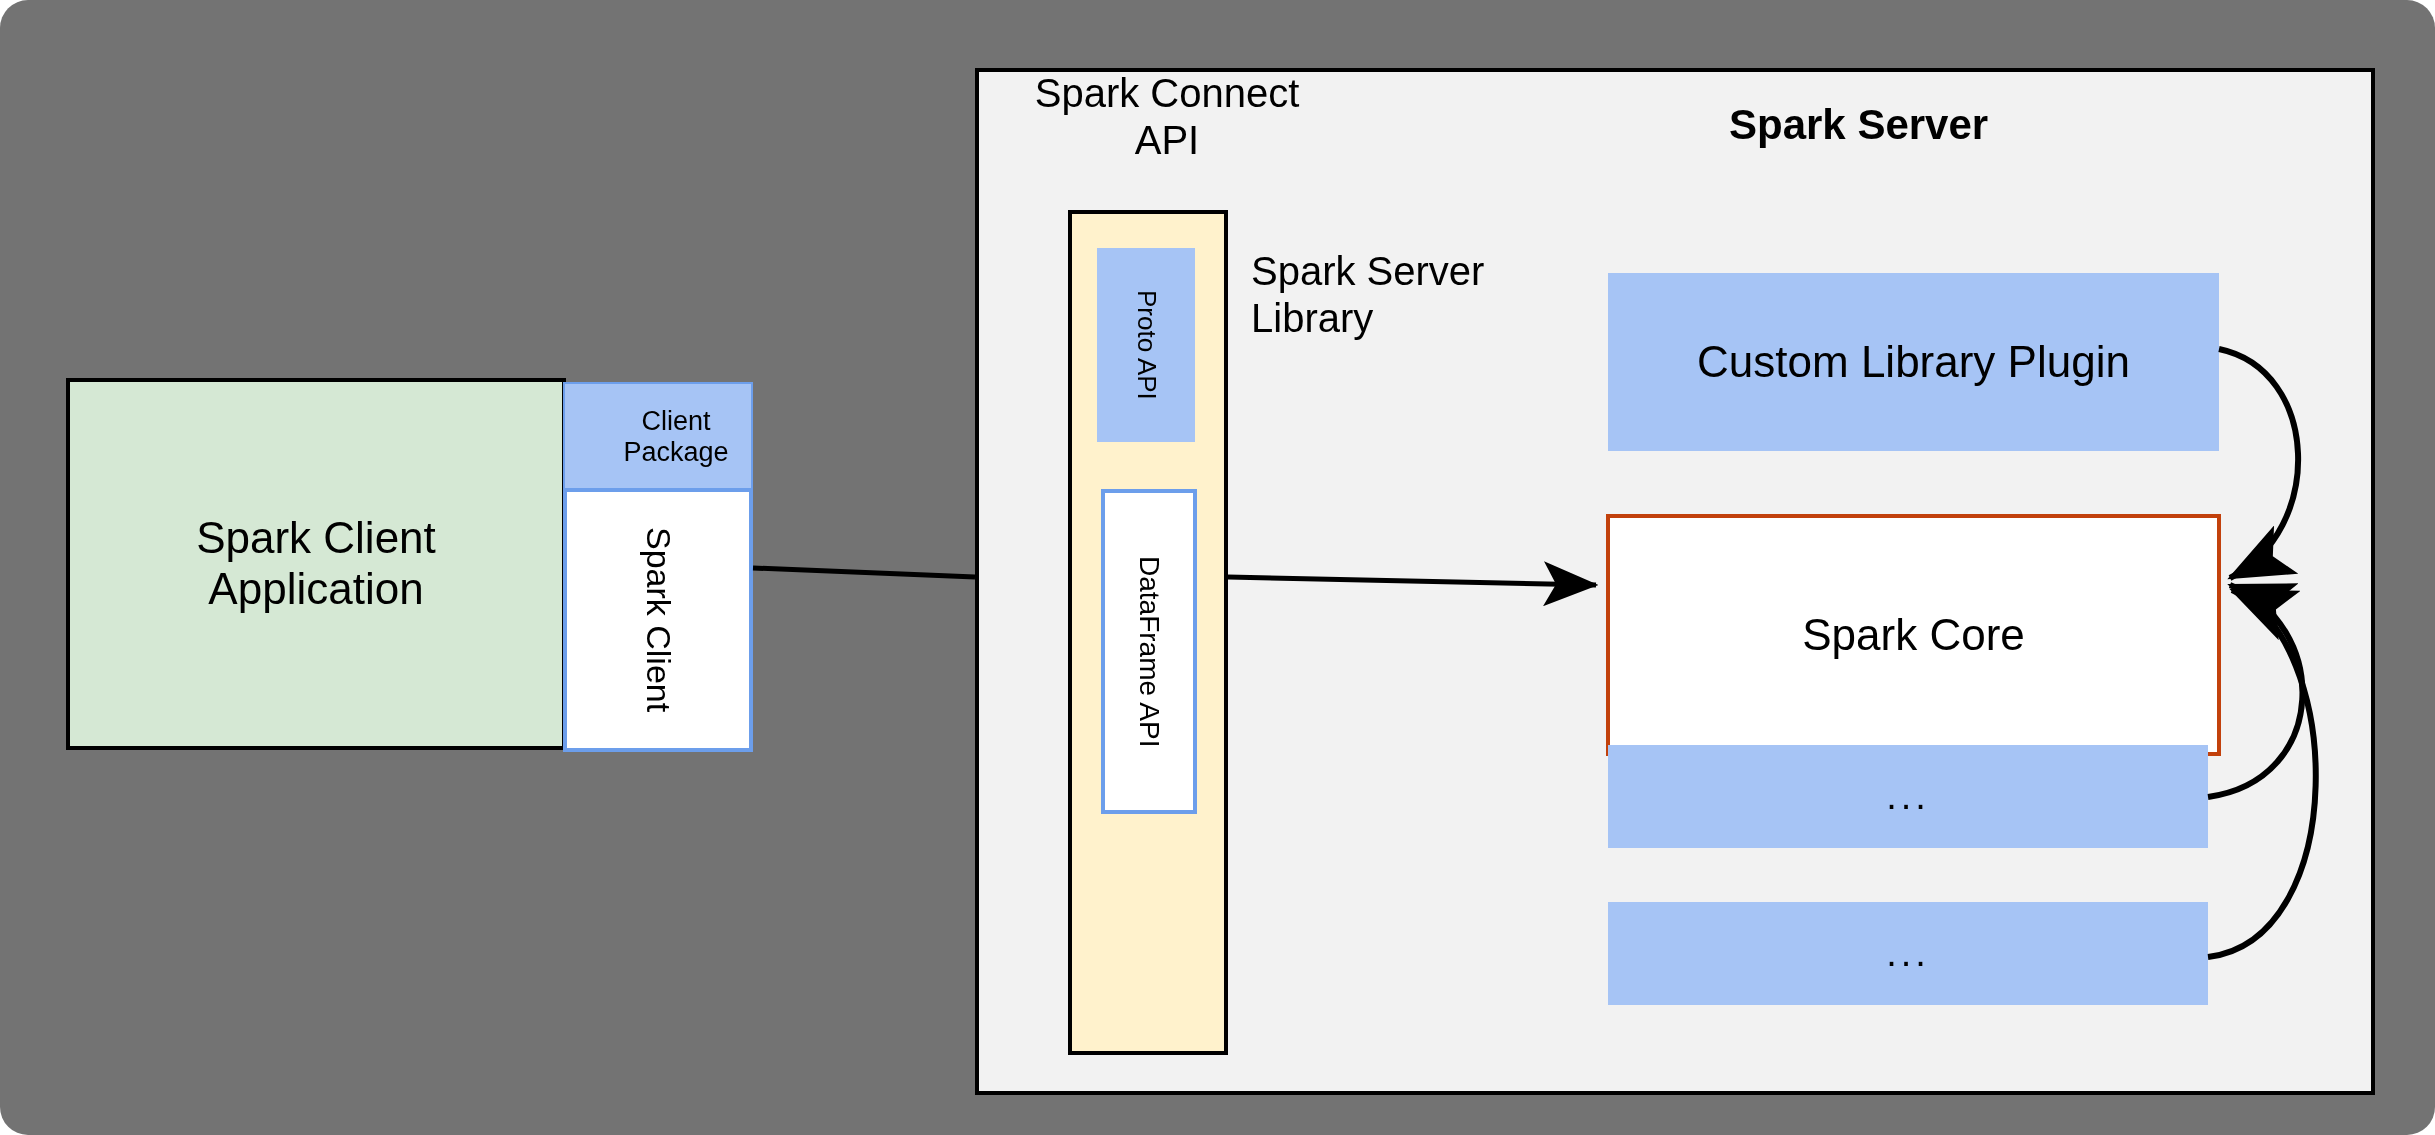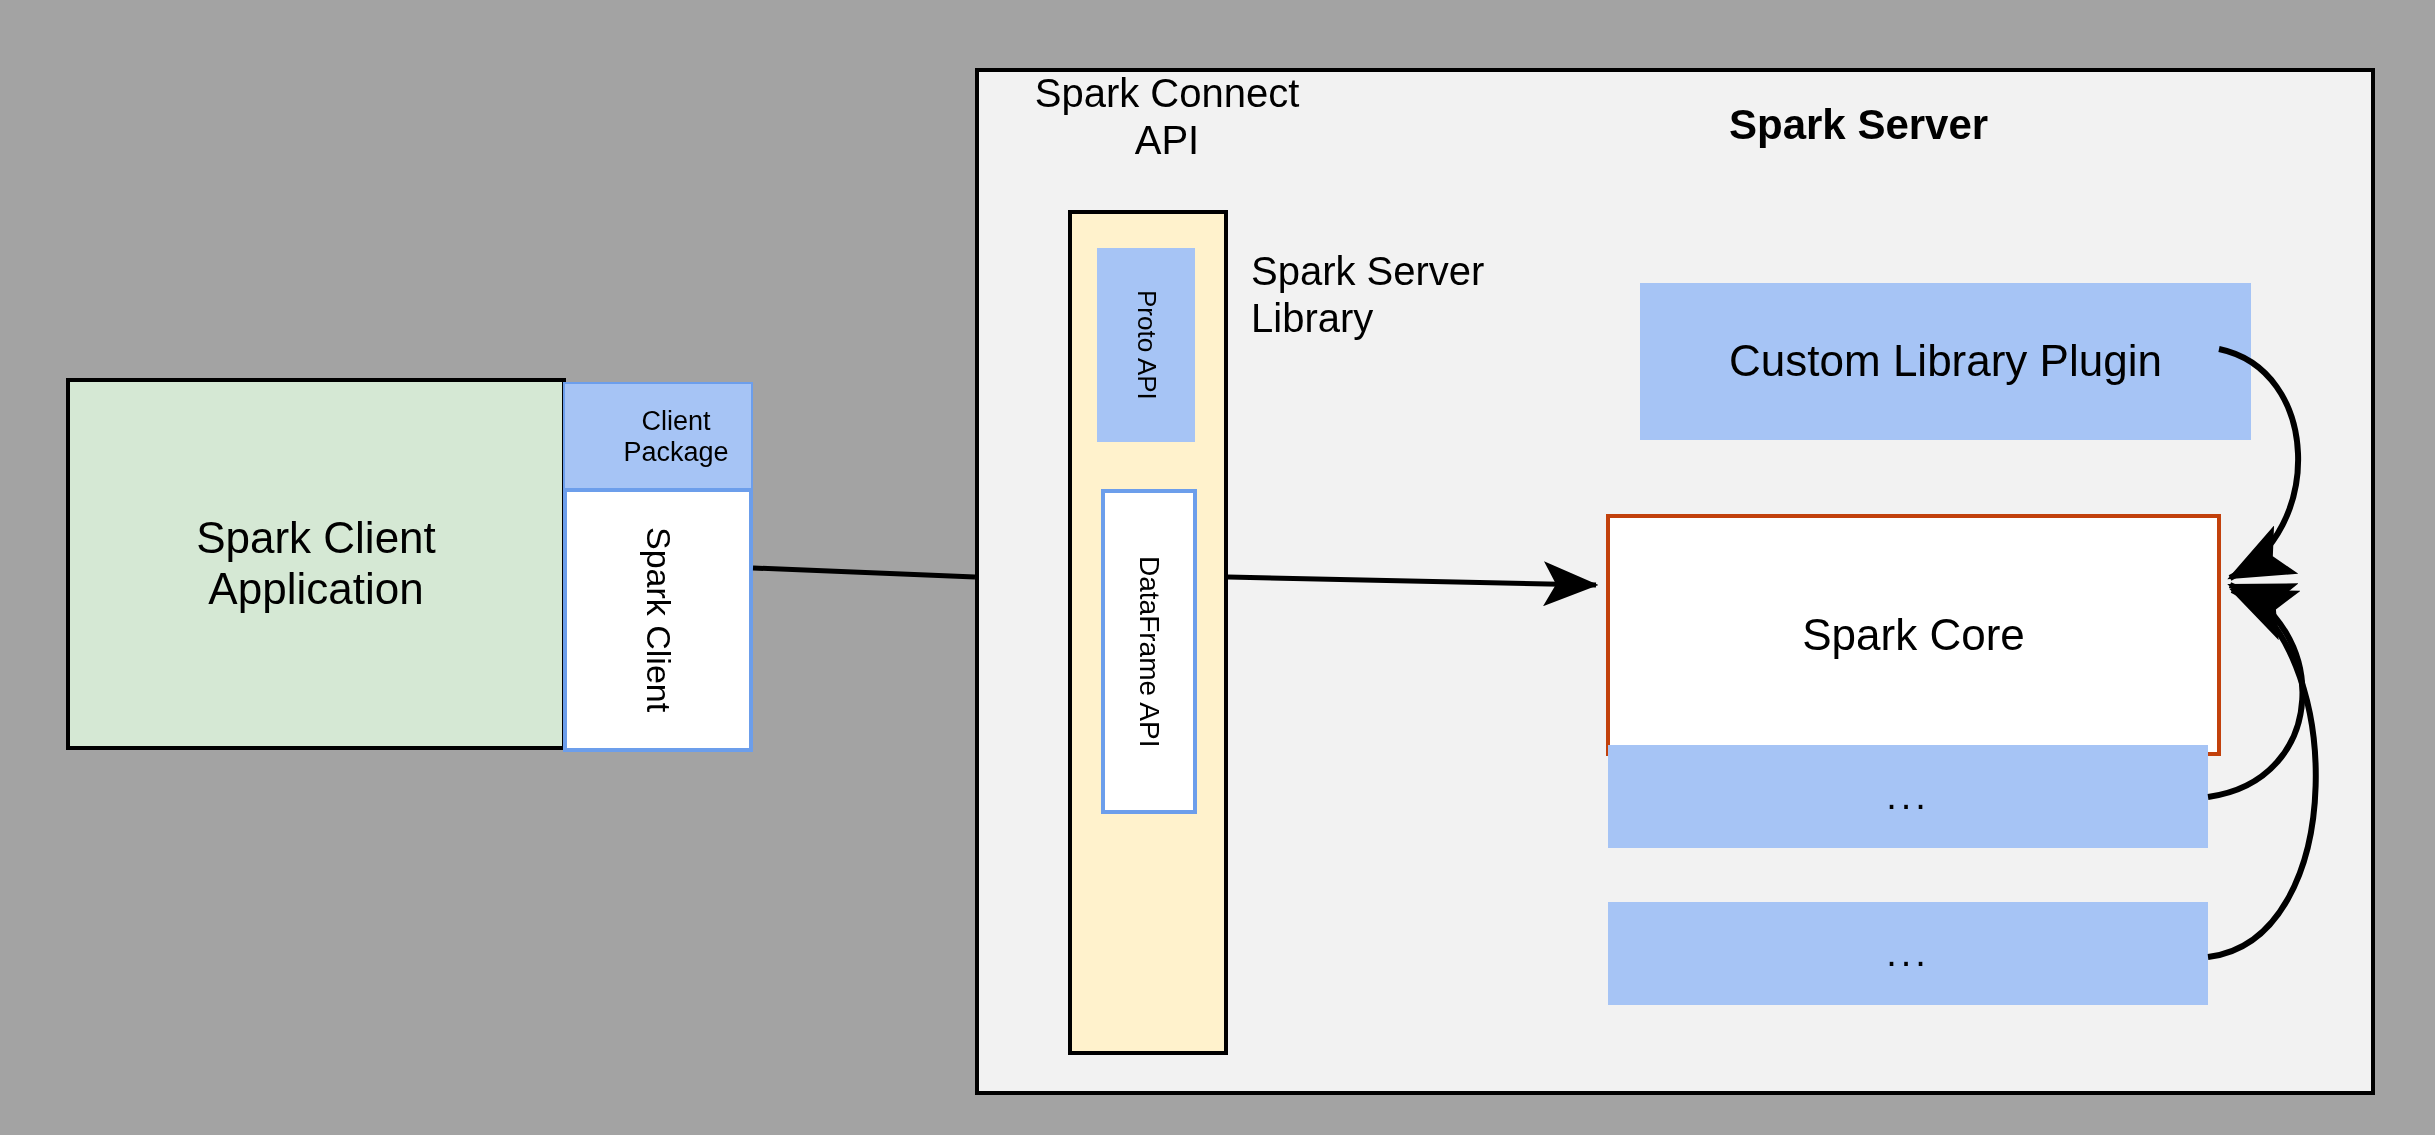--- a/index.html
+++ b/index.html
@@ -7,22 +7,23 @@
     padding: 0;
     background: #ffffff;
   }
   body {
     font-family: "Liberation Sans", sans-serif;
   }
   #canvas {
     position: relative;
     width: 2435px;
     height: 1135px;
-    background: #a3a3a3;
+    background: #737373;
     overflow: hidden;
+    border-radius: 28px;
   }
   .box {
     position: absolute;
     box-sizing: border-box;
     display: flex;
     align-items: center;
     justify-content: center;
     text-align: center;
     color: #000000;
     line-height: 1.15;
@@ -134,27 +135,26 @@
   #spark-server-library-label {
     left: 1251px;
     top: 248px;
     font-size: 40px;
     text-align: left;
   }
 
   
   #custom-library-plugin-box {
     left: 1608px;
-    top: 283px;
+    top: 273px;
     width: 611px;
-    height: 157px;
+    height: 178px;
     background: #a6c4f5;
     border: none;
     font-size: 44px;
-    margin-left: 32px;
   }
   #spark-core-box {
     left: 1606px;
     top: 482px;
     width: 615px;
     height: 242px;
     background: #ffffff;
     border: 4px solid #c2410c;
     font-size: 44px;
     margin-top: 32px;

